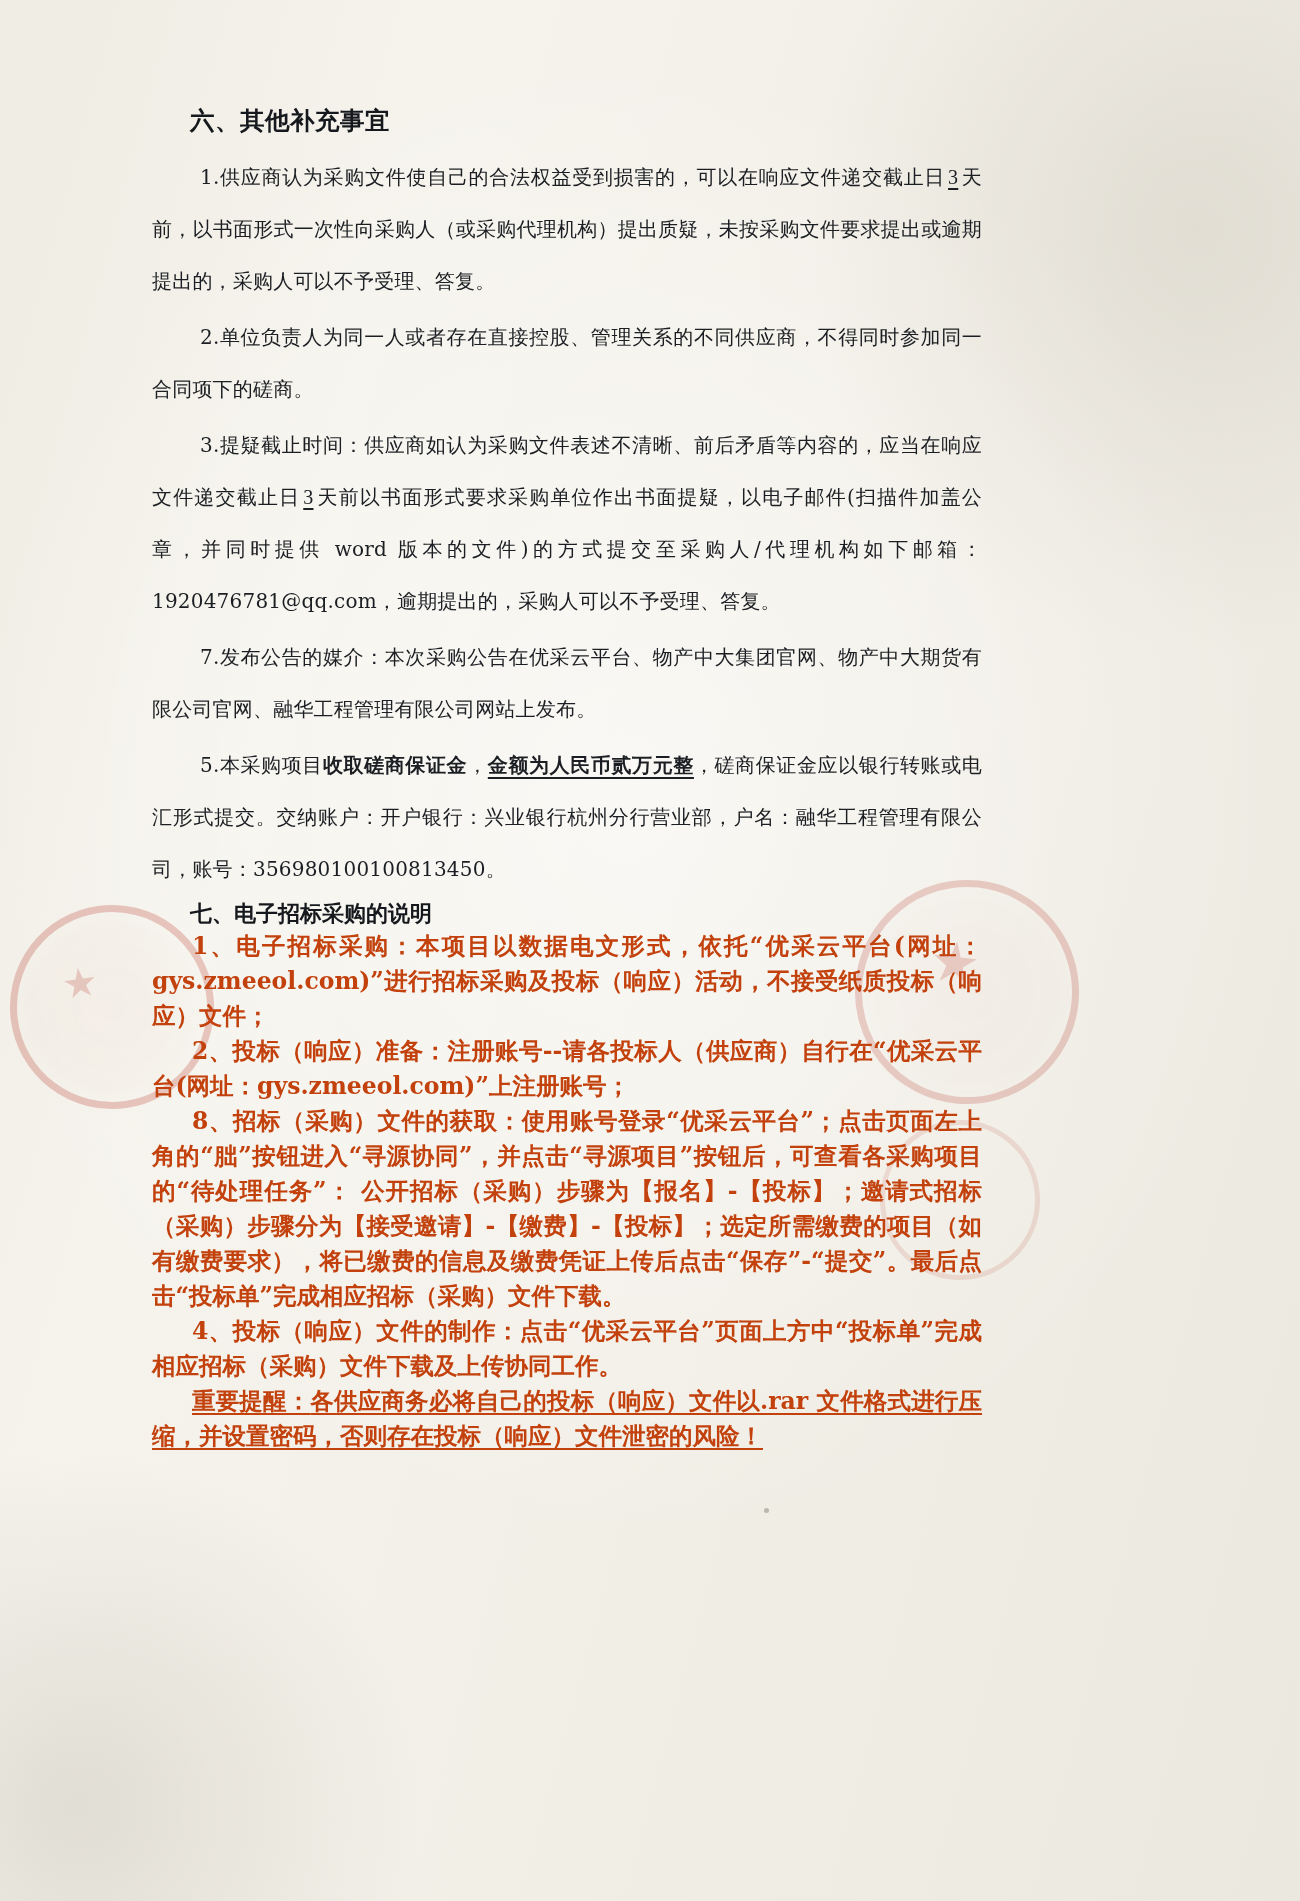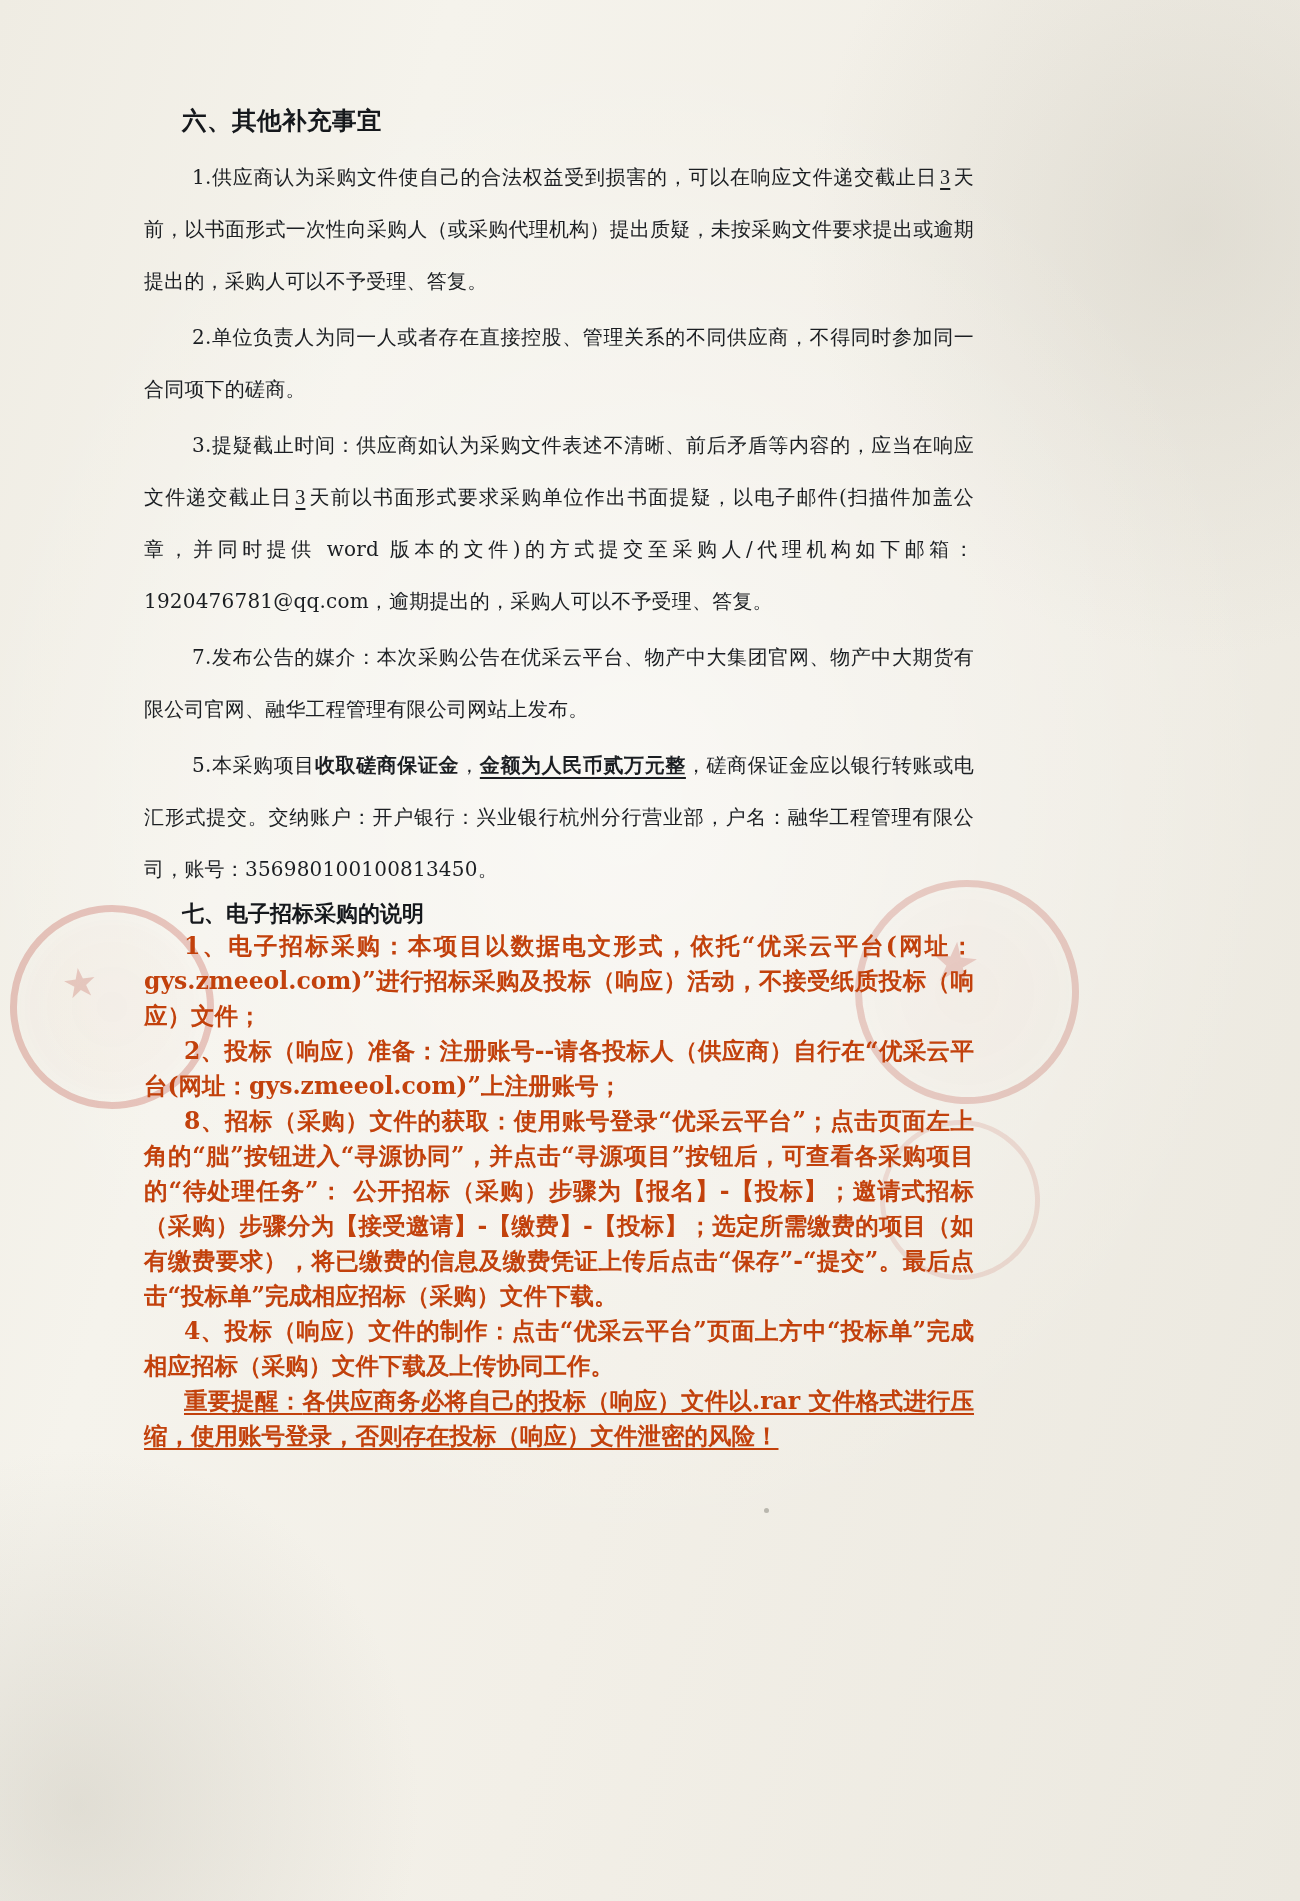--- a/index.html
+++ b/index.html
@@ -58,21 +58,21 @@
     mix-blend-mode:multiply;
   }
   #seal-right2{
     left:880px;top:1120px;width:150px;height:150px;
     border:5px solid #c0392b;opacity:.13;
     transform:rotate(-4deg);
   }
 
   #content{
     position:absolute;
-    left:144px;top:104px;
+    left:152px;top:104px;
     width:830px;
     color:#1d2024;
   }
 
   
   .sec-heading{
     font-weight:bold;
     font-size:24.5px;
     letter-spacing:.5px;
     margin:0 0 14px 38px;
@@ -165,20 +165,20 @@
     <p class="p-bold">1、电子招标采购：本项目以数据电文形式，依托“优采云平台(网址：gys.zmeeol.com)”进行招标采购及投标（响应）活动，不接受纸质投标（响应）文件；</p>
 
     <p class="p-bold">2、投标（响应）准备：注册账号--请各投标人（供应商）自行在“优采云平台(网址：gys.zmeeol.com)”上注册账号；</p>
 
     <p class="p-bold">8、招标（采购）文件的获取：使用账号登录“优采云平台”；点击页面左上角的“朏”按钮进入“寻源协同”，并点击“寻源项目”按钮后，可查看各采购项目的“待处理任务”： 公开招标（采购）步骤为【报名】-【投标】；邀请式招标（采购）步骤分为【接受邀请】-【缴费】-【投标】；选定所需缴费的项目（如有缴费要求），将已缴费的信息及缴费凭证上传后点击“保存”-“提交”。最后点击“投标单”完成相应招标（采购）文件下载。</p>
 
     <p class="p-bold">4、投标（响应）文件的制作：点击“优采云平台”页面上方中“投标单”完成相应招标（采购）文件下载及上传协同工作。</p>
 
 
     <p class="p-bold">
-      <span class="u">重要提醒：</span><span class="u">各供应商务必将自己的投标（响应）文件以.rar 文件格式进行压缩，使用账号登录，否则存在投标（响应）文件泄密的风险！</span>
+      <span class="u">重要提醒：</span><span class="u">各供应商务必将自己的投标（响应）文件以.rar 文件格式进行压缩，并设置密码，否则存在投标（响应）文件泄密的风险！</span>
     </p>
 
   </div>
 
   <div id="footer-dot"></div>
 
 </div>
 
 </body></html>

